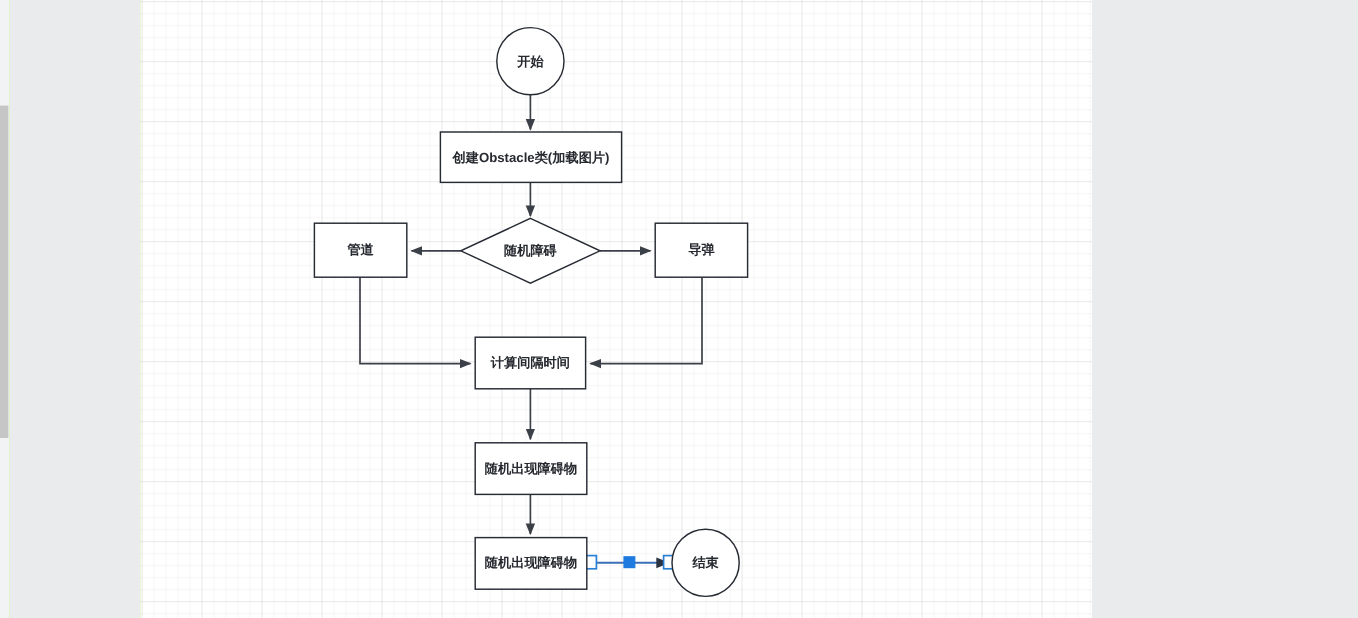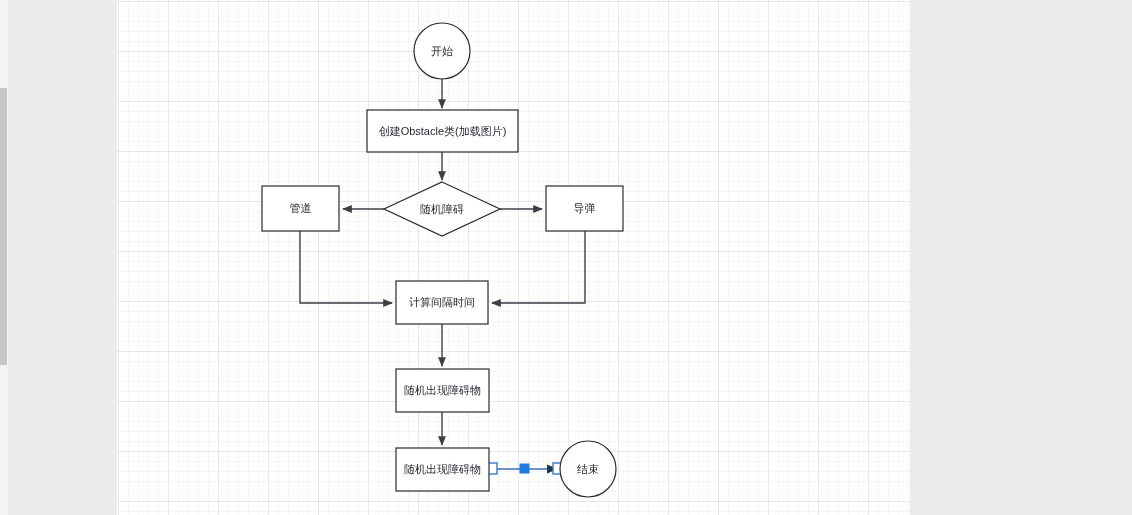--- a/index.html
+++ b/index.html
@@ -13,20 +13,21 @@
     overflow: hidden;
     font-family: "Liberation Sans", "DejaVu Sans", sans-serif;
   }
 
   #app {
     position: relative;
     width: 1132px;
     height: 515px;
     background: #bef264;
     overflow: hidden;
+    font-weight: bold;
   }
 
   
   #scroll-track {
     position: absolute;
     left: 0;
     top: 0;
     width: 8px;
     height: 515px;
     background: #f2f3f4;

